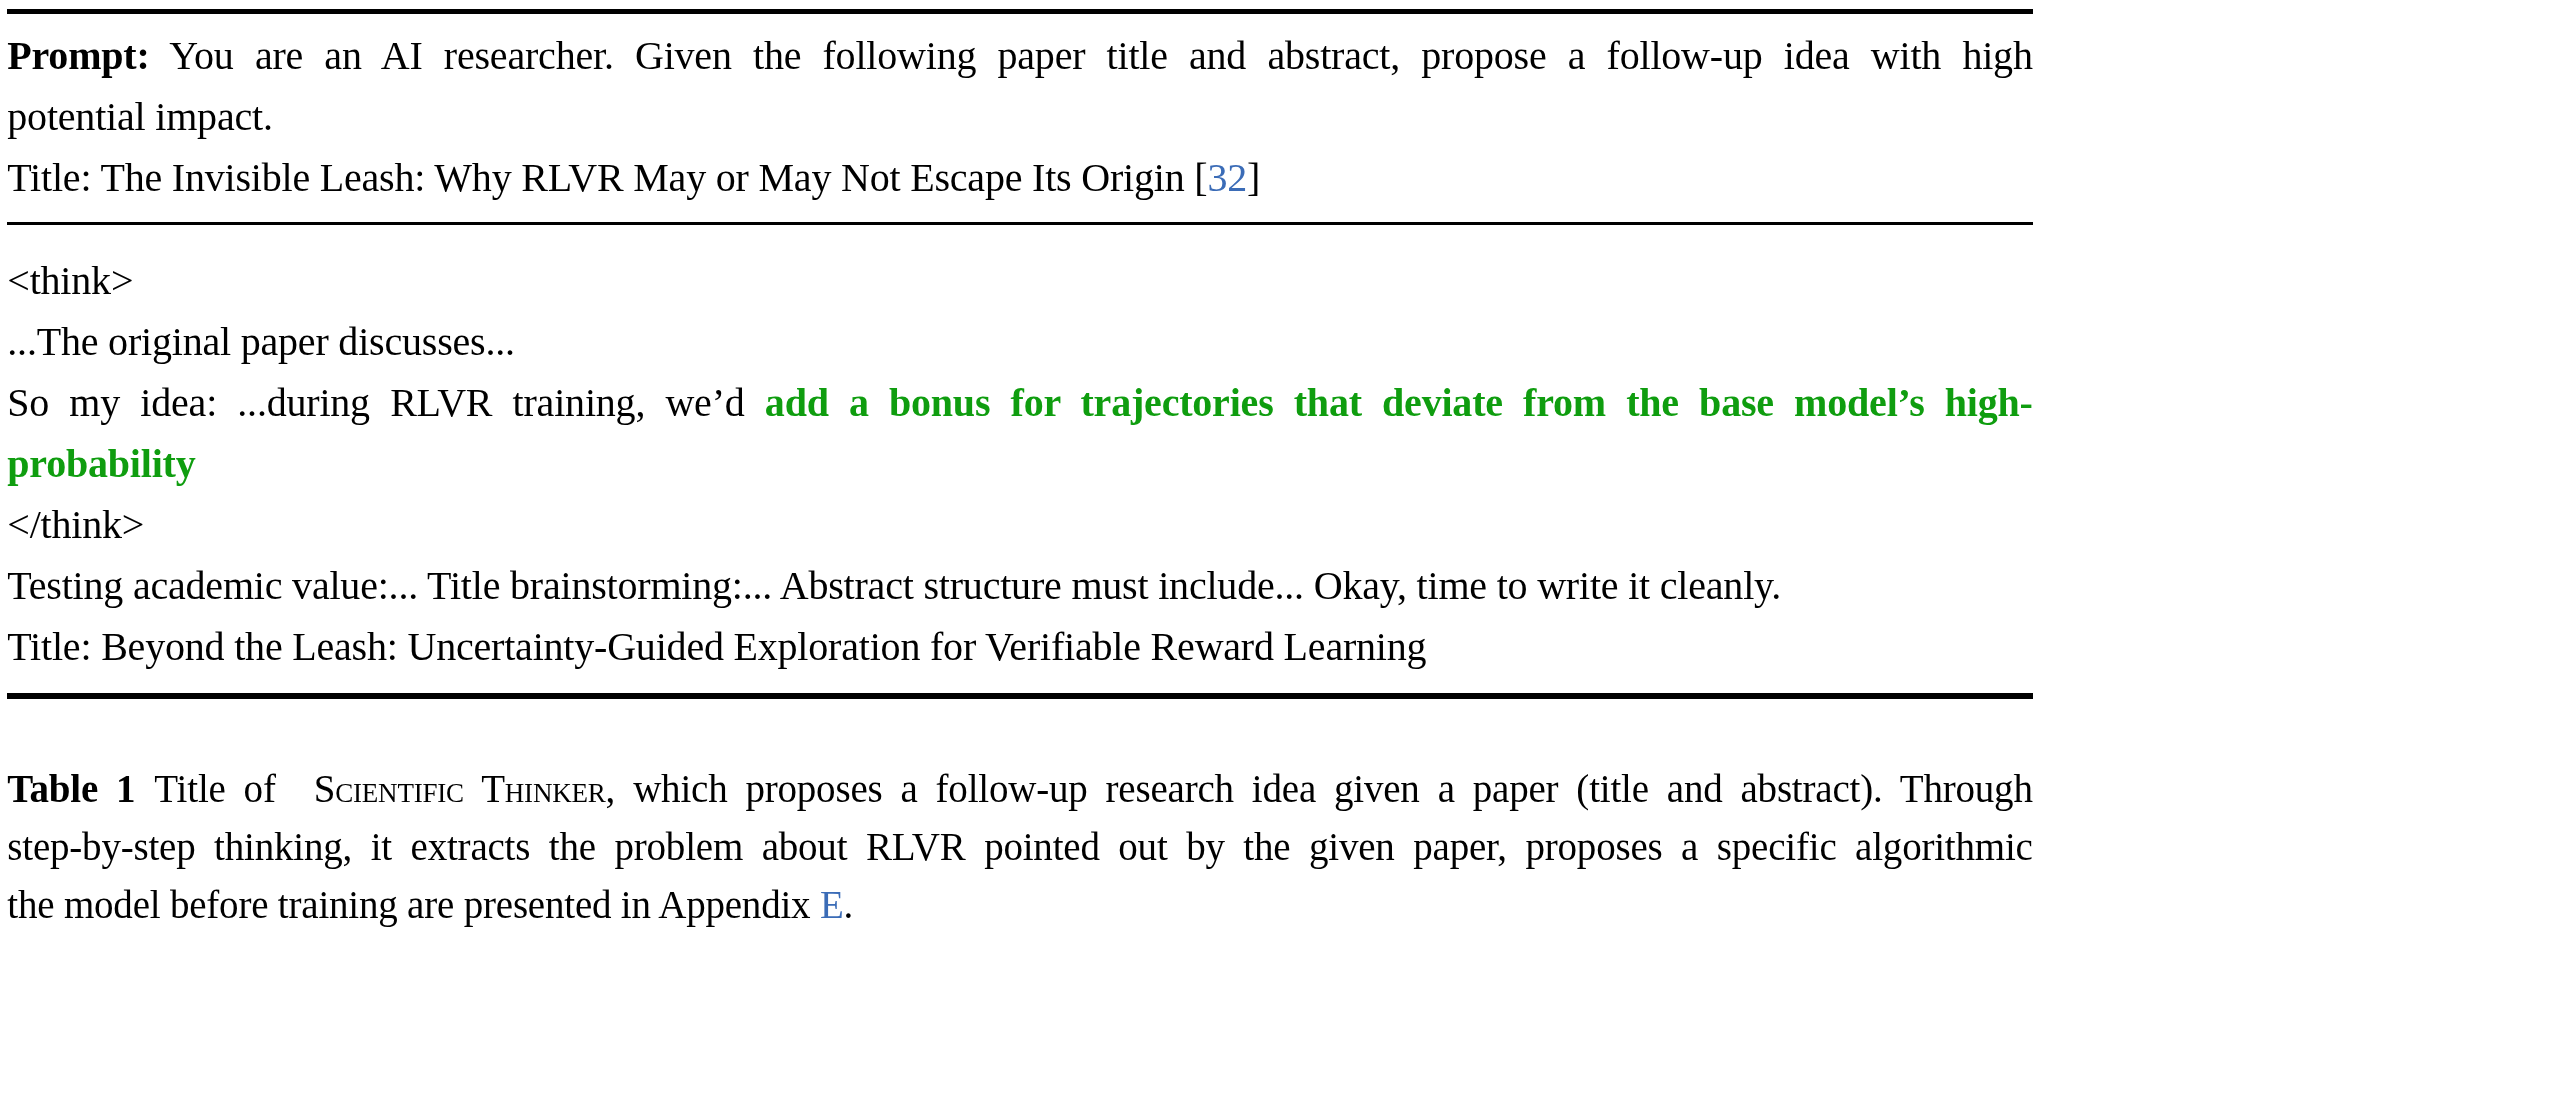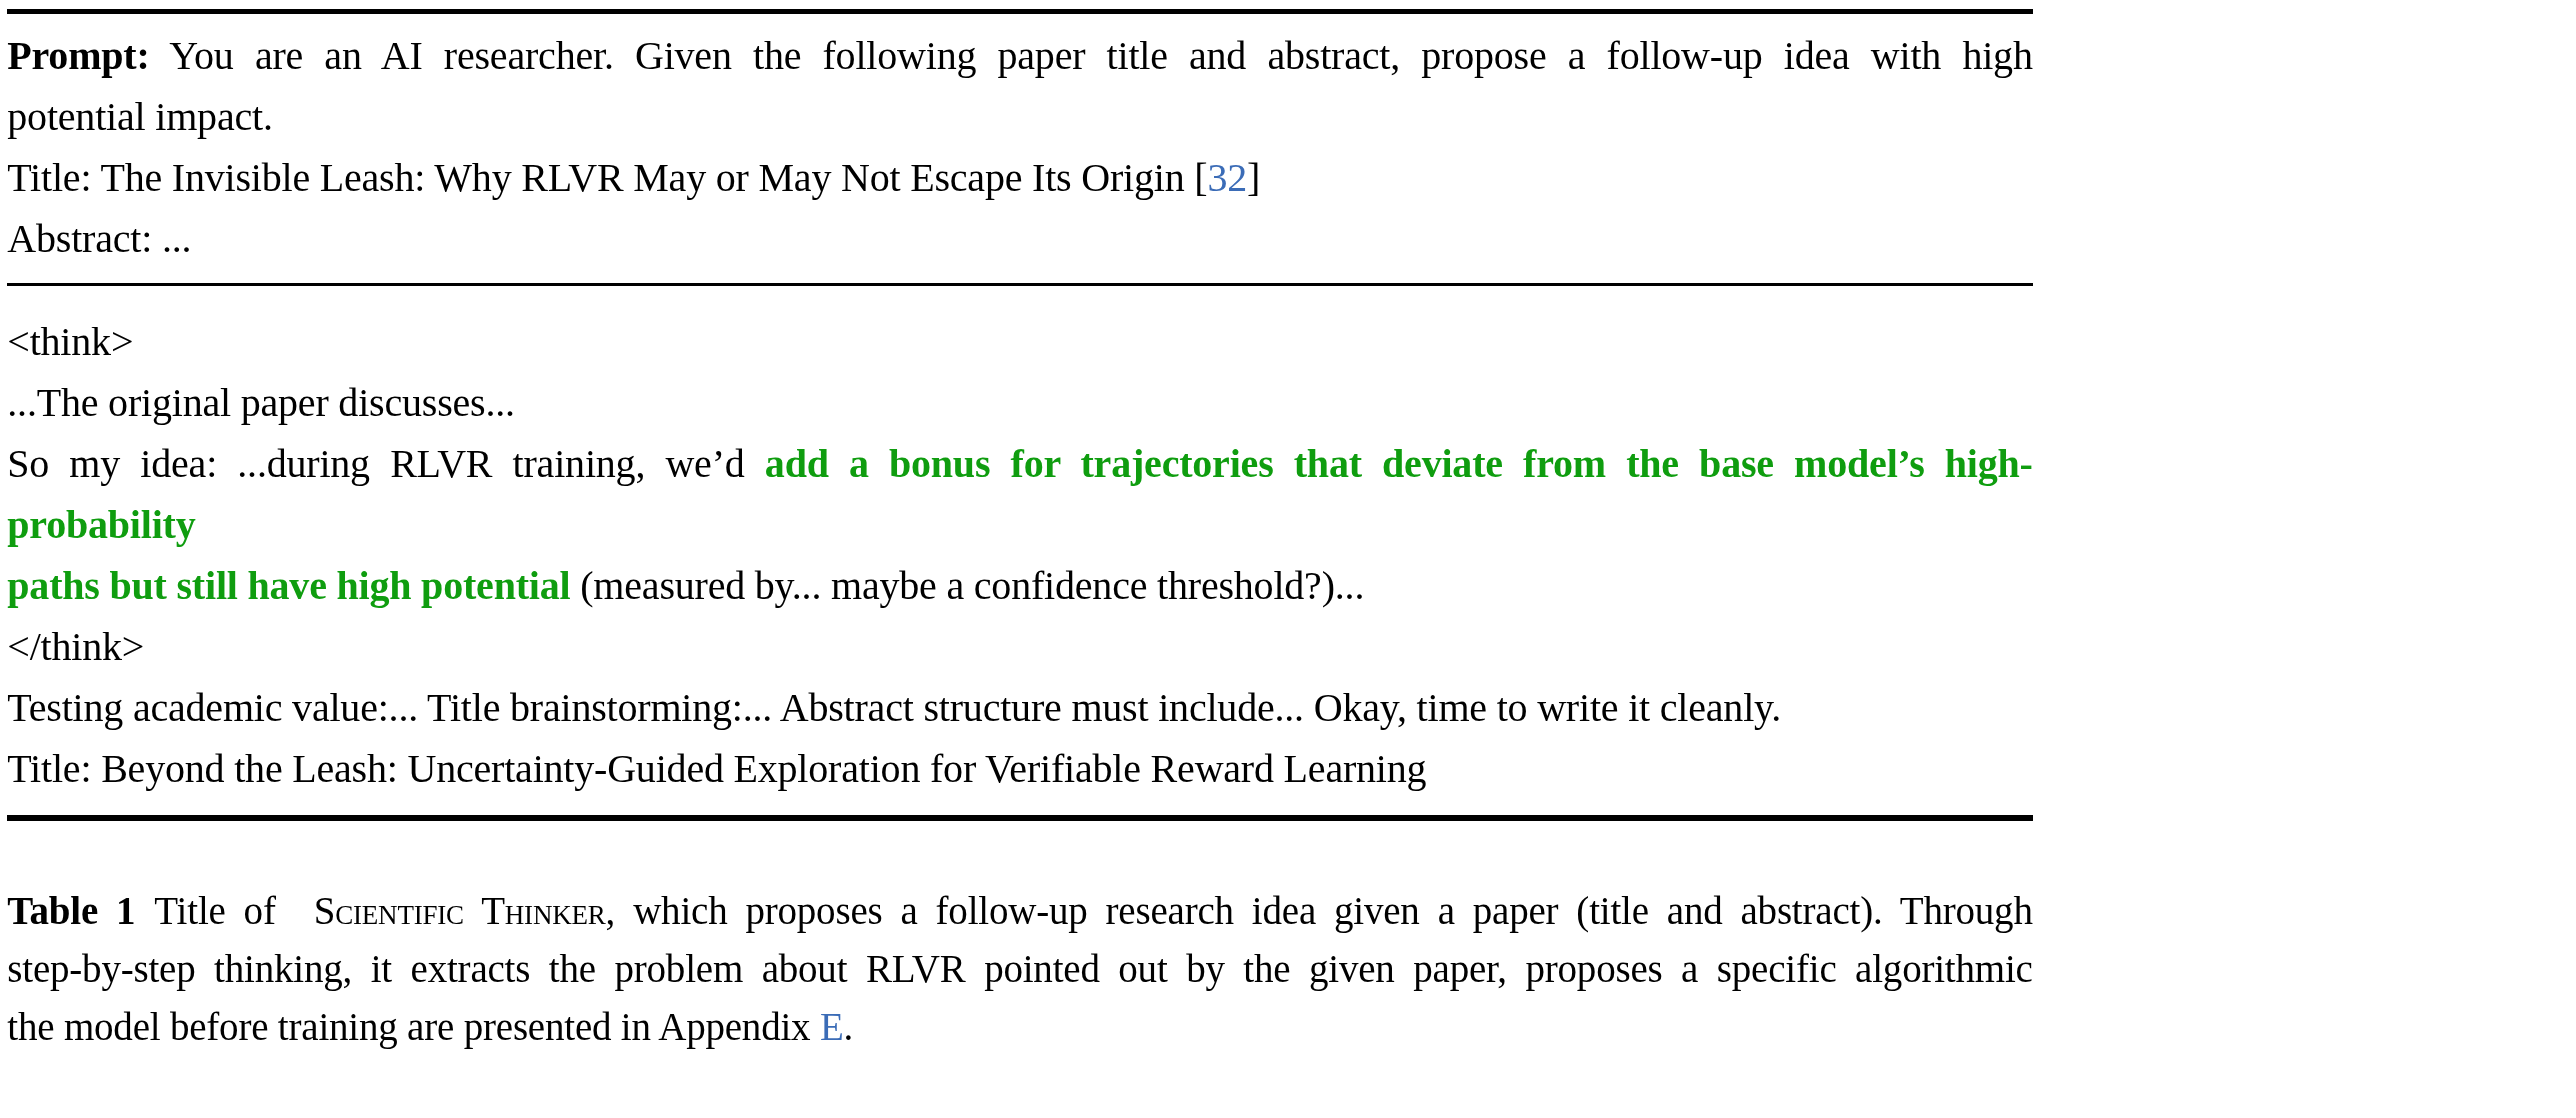--- a/index.html
+++ b/index.html
@@ -55,30 +55,28 @@
 <body>
 
 <div class="page">
 
   <div class="rule rule-heavy"></div>
 
   <div class="tbl-block block-a">
     <div class="line j"><span class="b">Prompt:</span><span> You are an AI researcher. Given the following paper title and abstract, propose a follow-up idea with high</span></div>
     <div class="line">potential impact.</div>
     <div class="line"><span>Title: The Invisible Leash: Why RLVR May or May Not Escape Its Origin [</span><span class="link">32</span><span>]</span></div>
-    <div class="line">Abstract: ...</div>
   </div>
 
   <div class="rule rule-mid"></div>
 
   <div class="tbl-block block-b">
     <div class="line">&lt;think&gt;</div>
     <div class="line">...The original paper discusses...</div>
     <div class="line j"><span>So my idea: ...during RLVR training, we’d </span><span class="hl">add a bonus for trajectories that deviate from the base model’s high-probability</span></div>
-    <div class="line"><span class="hl">paths but still have high potential</span><span> (measured by... maybe a confidence threshold?)...</span></div>
     <div class="line">&lt;/think&gt;</div>
     <div class="line">Testing academic value:... Title brainstorming:... Abstract structure must include... Okay, time to write it cleanly.</div>
     <div class="line">Title: Beyond the Leash: Uncertainty-Guided Exploration for Verifiable Reward Learning</div>
   </div>
 
   <div class="rule rule-heavy rule-bottom"></div>
 
   <div class="caption">
     <div class="line j"><span class="cap-label">Table 1</span><span>Title of </span><span class="sc">Scientific Thinker</span><span>, which proposes a follow-up research idea given a paper (title and abstract). Through</span></div>
     <div class="line j">step-by-step thinking, it extracts the problem about RLVR pointed out by the given paper, proposes a specific algorithmic</div>

